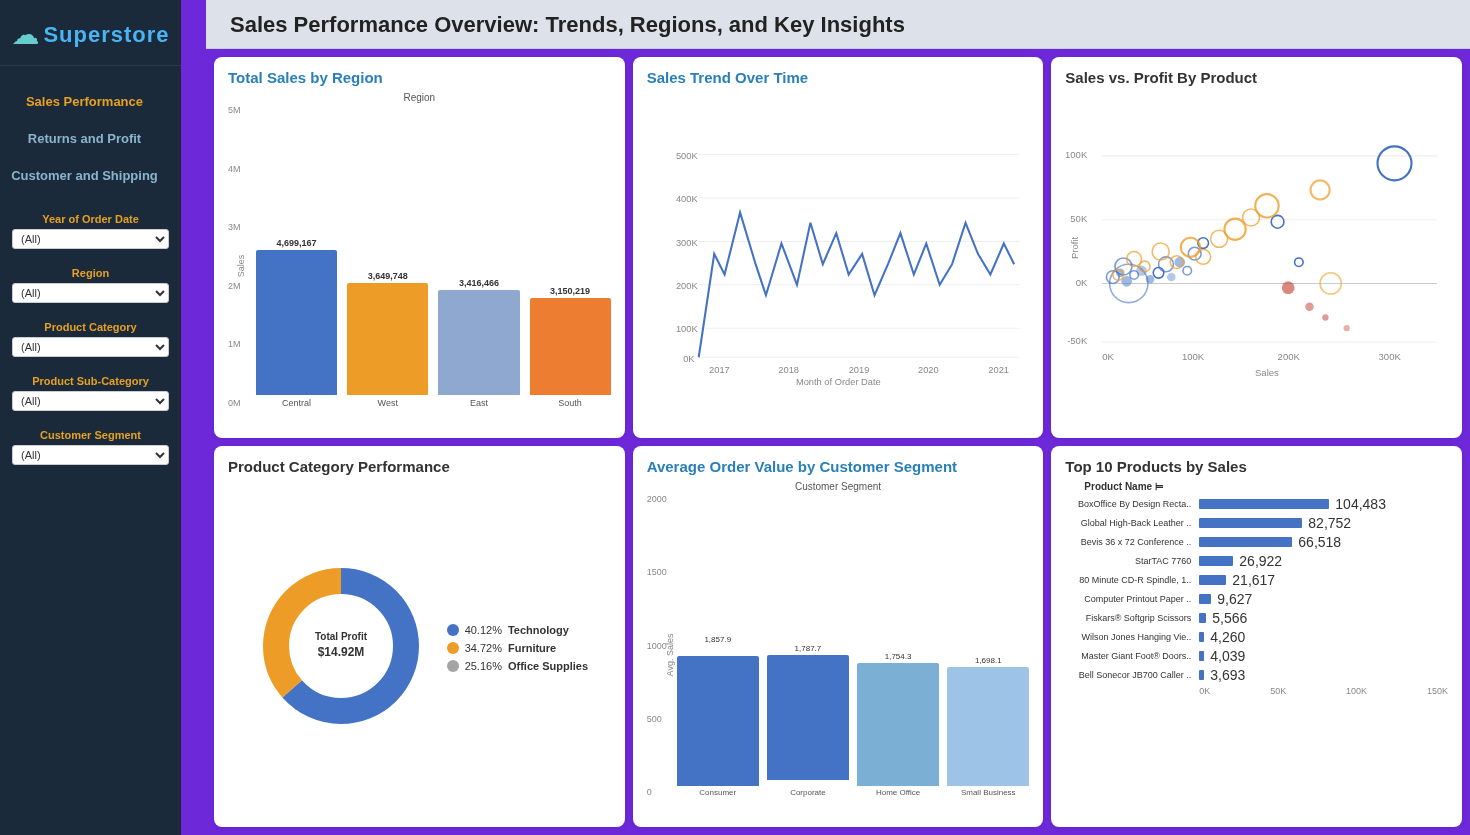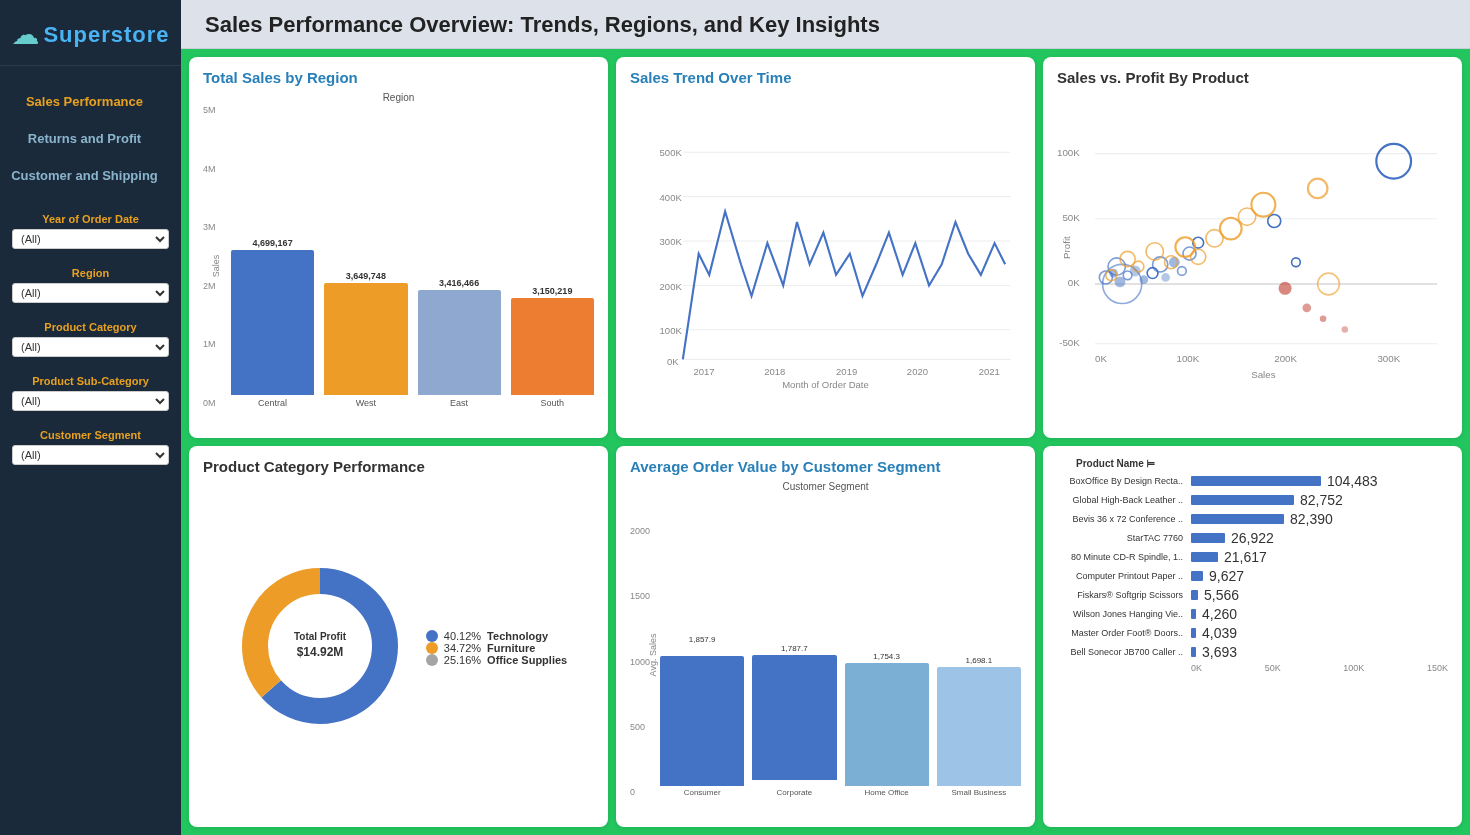--- a/index.html
+++ b/index.html
@@ -75,21 +75,22 @@
       margin-bottom: 6px;
       cursor: pointer;
     }
 
     
     #main {
       flex: 1;
       display: flex;
       flex-direction: column;
       overflow: hidden;
-      background: #22c55e;
+      background: #6d28d9;
+      padding-left: 25px;
     }
     .main-header {
       background: #dde2ea;
       padding: 12px 24px 10px 24px;
       border-bottom: 1px solid #c8cdd8;
     }
     .main-title {
       font-size: 22px;
       font-weight: 700;
       color: #222;
@@ -161,20 +162,21 @@
       flex: 1;
       display: flex;
       align-items: center;
       justify-content: center;
       position: relative;
     }
     .donut-svg { width: 180px; height: 180px; }
     .donut-legend {
       display: flex;
       flex-direction: column;
+      gap: 6px;
       margin-left: 16px;
     }
     .legend-item {
       display: flex;
       align-items: center;
       gap: 6px;
       font-size: 11px;
       color: #333;
     }
     .legend-dot {
@@ -473,21 +475,21 @@
         </div>
       </div>
     </div>
 
     <div class="card">
       <div class="card-title blue">Average Order Value by Customer Segment</div>
       <div class="avg-bar-chart">
         <div class="bar-chart-label">Customer Segment</div>
         <div style="flex:1;display:flex;position:relative;padding-left:30px;padding-bottom:18px;">
 
-          <div style="position:absolute;left:0;top:0;bottom:18px;display:flex;flex-direction:column;justify-content:space-between;font-size:9px;color:#888;margin-top:32px;">
+          <div style="position:absolute;left:0;top:0;bottom:18px;display:flex;flex-direction:column;justify-content:space-between;font-size:9px;color:#888;">
             <span>2000</span>
             <span>1500</span>
             <span>1000</span>
             <span>500</span>
             <span>0</span>
           </div>
 
           <div style="position:absolute;left:2px;top:50%;transform:translateY(-50%) rotate(-90deg);font-size:9px;color:#888;white-space:nowrap;">Avg. Sales</div>
           <div style="flex:1;display:flex;align-items:flex-end;gap:8px;">
             <div class="avg-bar-group">
@@ -509,38 +511,39 @@
               <span style="font-size:8px;color:#333;margin-bottom:2px;">1,698.1</span>
               <div style="width:100%;height:119px;background:#9dc3e6;border-radius:2px 2px 0 0;"></div>
               <span style="font-size:8px;color:#555;margin-top:2px;text-align:center;">Small Business</span>
             </div>
           </div>
         </div>
       </div>
     </div>
 
     <div class="card">
+      <div class="card-title" style="color:#333">Top 10 Products by Sales</div>
       <div class="top10-list">
         <div class="top10-header">
           <span style="margin-right:auto;padding-left:4px;margin-left:15px;">Product Name ⊨</span>
         </div>
         <div class="top10-row">
           <span class="top10-name">BoxOffice By Design Recta..</span>
           <div class="top10-bar" style="width:130px;"></div>
           <span class="top10-val">104,483</span>
         </div>
         <div class="top10-row">
           <span class="top10-name">Global High-Back Leather ..</span>
           <div class="top10-bar" style="width:103px;"></div>
           <span class="top10-val">82,752</span>
         </div>
         <div class="top10-row">
           <span class="top10-name">Bevis 36 x 72 Conference ..</span>
           <div class="top10-bar" style="width:93px;"></div>
-          <span class="top10-val">82,390</span>
+          <span class="top10-val">66,518</span>
         </div>
         <div class="top10-row">
           <span class="top10-name">StarTAC 7760</span>
           <div class="top10-bar" style="width:34px;"></div>
           <span class="top10-val">26,922</span>
         </div>
         <div class="top10-row">
           <span class="top10-name">80 Minute CD-R Spindle, 1..</span>
           <div class="top10-bar" style="width:27px;"></div>
           <span class="top10-val">21,617</span>
@@ -554,21 +557,21 @@
           <span class="top10-name">Fiskars® Softgrip Scissors</span>
           <div class="top10-bar" style="width:7px;"></div>
           <span class="top10-val">5,566</span>
         </div>
         <div class="top10-row">
           <span class="top10-name">Wilson Jones Hanging Vie..</span>
           <div class="top10-bar" style="width:5px;"></div>
           <span class="top10-val">4,260</span>
         </div>
         <div class="top10-row">
-          <span class="top10-name">Master Order Foot® Doors..</span>
+          <span class="top10-name">Master Giant Foot® Doors..</span>
           <div class="top10-bar" style="width:5px;"></div>
           <span class="top10-val">4,039</span>
         </div>
         <div class="top10-row">
           <span class="top10-name">Bell Sonecor JB700 Caller ..</span>
           <div class="top10-bar" style="width:5px;"></div>
           <span class="top10-val">3,693</span>
         </div>
         <div class="top10-x-axis">
           <span>0K</span>

